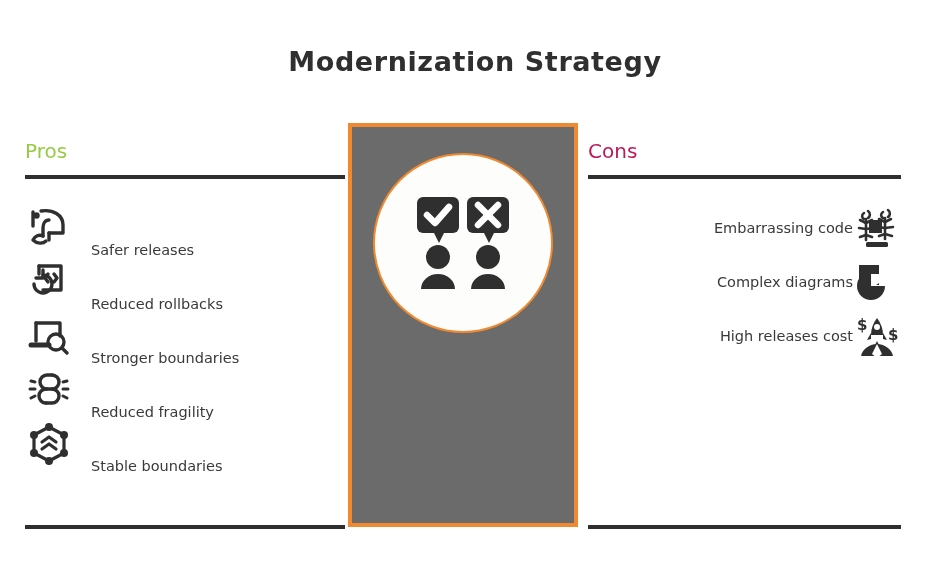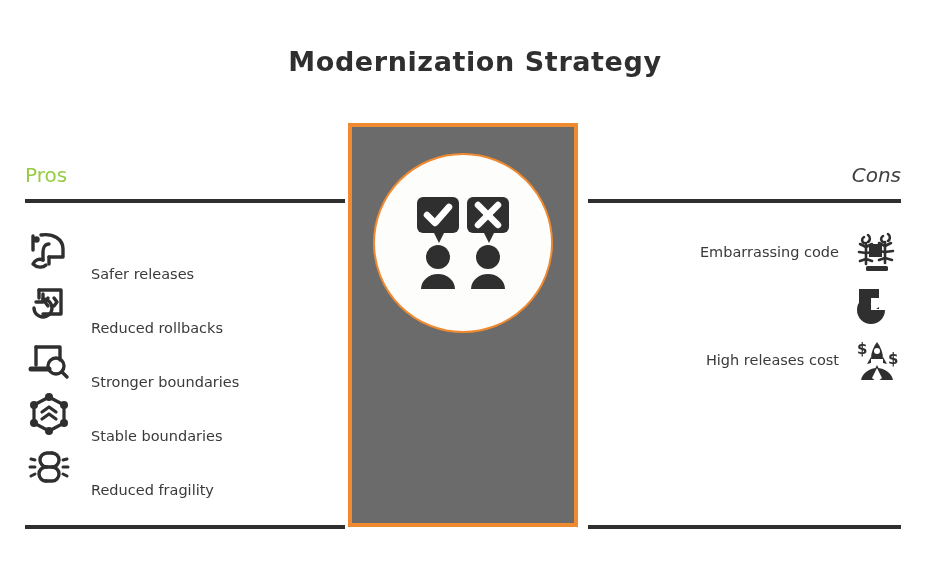--- a/index.html
+++ b/index.html
@@ -53,33 +53,33 @@
     box-sizing: border-box;
     display: flex;
     align-items: center;
     justify-content: center;
   }
   .center-circle svg { display: block; }
 
   
   .col {
     position: absolute;
-    top: 163px;
+    top: 139px;
   }
   .col-left  { left: 25px;  width: 320px; }
   .col-right { left: 588px; width: 313px; }
 
   .col-heading {
     font-family: "DejaVu Sans", sans-serif;
     font-size: 20px;
     line-height: 24px;
     height: 26px;
   }
   .col-left .col-heading  { color: #96cc43; text-align: left; }
-  .col-right .col-heading { color: #404040; text-align: right; font-style: italic; }
+  .col-right .col-heading { color: #be185d; text-align: left; }
 
   .divider {
     height: 4px;
     background: #2f2f2f;
     margin-top: 10px;
   }
 
   .items {
     margin-top: 22px;
   }
@@ -100,21 +100,21 @@
   }
   .item-icon svg { display: block; }
 
   .item-label {
     font-family: "DejaVu Sans", sans-serif;
     font-size: 14.5px;
     color: #3a3a3a;
     white-space: nowrap;
   }
   .col-left .item-label  { margin-left: 18px; margin-top: 43px; }
-  .col-right .item-label { margin-right: 14px; text-align: right; }
+  .col-right .item-label { text-align: right; }
 
   .divider-bottom {
     position: absolute;
     top: 525px;
     height: 4px;
     background: #2f2f2f;
   }
   .divider-bottom.left  { left: 25px;  width: 320px; }
   .divider-bottom.right { left: 588px; width: 313px; }
 </style>
@@ -190,62 +190,62 @@
       <span class="item-icon">
         <svg width="44" height="44" viewBox="0 0 44 44" xmlns="http://www.w3.org/2000/svg" fill="none" stroke="#2f2f2f" stroke-width="3.4" stroke-linecap="round" stroke-linejoin="round">
           <path d="M9 9 L33 9 L33 22"></path>
           <path d="M9 9 L9 27"></path>
           <path d="M4 31 L22 31" stroke-width="5"></path>
           <circle cx="29" cy="28" r="8"></circle>
           <path d="M35 34 L40 39"></path>
         </svg>
       </span>
       <span class="item-label">Stronger boundaries</span>
-    </div>
-
-    <div class="item">
-      <span class="item-icon">
-        <svg width="44" height="44" viewBox="0 0 44 44" xmlns="http://www.w3.org/2000/svg">
-          <g fill="none" stroke="#2f2f2f" stroke-width="3.2" stroke-linejoin="round">
-            <path d="M22 5 L37 13 L37 31 L22 39 L7 31 L7 13 Z"></path>
-          </g>
-          <g fill="none" stroke="#2f2f2f" stroke-width="3.2" stroke-linecap="round" stroke-linejoin="round">
-            <path d="M15 20 L22 15 L29 20"></path>
-            <path d="M15 27 L22 22 L29 27"></path>
-          </g>
-          <g fill="#2f2f2f">
-            <circle cx="22" cy="5" r="4"></circle>
-            <circle cx="37" cy="13" r="4"></circle>
-            <circle cx="37" cy="31" r="4"></circle>
-            <circle cx="22" cy="39" r="4"></circle>
-            <circle cx="7" cy="31" r="4"></circle>
-            <circle cx="7" cy="13" r="4"></circle>
-          </g>
-        </svg>
-      </span>
-      <span class="item-label">Stable boundaries</span>
     </div>
 
     <div class="item">
       <span class="item-icon">
         <svg width="44" height="44" viewBox="0 0 44 44" xmlns="http://www.w3.org/2000/svg" fill="none" stroke="#2f2f2f" stroke-width="3.4" stroke-linecap="round" stroke-linejoin="round">
           <path d="M25 7 a7 7 0 0 1 0 14 L19 21 a7 7 0 0 0 0 14"></path>
           <path d="M25 7 L20 7 a7 7 0 0 0 0 14"></path>
           <path d="M19 35 L25 35 a7 7 0 0 0 0 -14"></path>
           <g stroke-width="3">
             <path d="M8 14 L4 13"></path>
               <path d="M8 21 L3 21"></path>
               <path d="M8 28 L4 30"></path>
             <path d="M36 14 L40 13"></path>
               <path d="M36 21 L41 21"></path>
               <path d="M36 28 L40 30"></path>
           </g>
         </svg>
       </span>
       <span class="item-label">Reduced fragility</span>
+    </div>
+
+    <div class="item">
+      <span class="item-icon">
+        <svg width="44" height="44" viewBox="0 0 44 44" xmlns="http://www.w3.org/2000/svg">
+          <g fill="none" stroke="#2f2f2f" stroke-width="3.2" stroke-linejoin="round">
+            <path d="M22 5 L37 13 L37 31 L22 39 L7 31 L7 13 Z"></path>
+          </g>
+          <g fill="none" stroke="#2f2f2f" stroke-width="3.2" stroke-linecap="round" stroke-linejoin="round">
+            <path d="M15 20 L22 15 L29 20"></path>
+            <path d="M15 27 L22 22 L29 27"></path>
+          </g>
+          <g fill="#2f2f2f">
+            <circle cx="22" cy="5" r="4"></circle>
+            <circle cx="37" cy="13" r="4"></circle>
+            <circle cx="37" cy="31" r="4"></circle>
+            <circle cx="22" cy="39" r="4"></circle>
+            <circle cx="7" cy="31" r="4"></circle>
+            <circle cx="7" cy="13" r="4"></circle>
+          </g>
+        </svg>
+      </span>
+      <span class="item-label">Stable boundaries</span>
     </div>
 
   </div>
 </div>
 
 <div class="col col-right">
   <div class="col-heading">Cons</div>
   <div class="divider"></div>
   <div class="items">
 
@@ -273,20 +273,21 @@
             <path d="M30 28 L24 30"></path>
               <path d="M30 28 L37 30"></path>
           </g>
           <rect x="14" y="14" width="13" height="13" fill="#2f2f2f"></rect>
           <rect x="11" y="36" width="22" height="5" rx="1.5" fill="#2f2f2f"></rect>
         </svg>
       </span>
     </div>
 
     <div class="item">
+      <span class="item-label">Complex diagrams</span>
       <span class="item-icon">
         <svg width="44" height="44" viewBox="0 0 44 44" xmlns="http://www.w3.org/2000/svg">
           <rect x="4" y="5" width="20" height="20" fill="#2f2f2f"></rect>
           <path d="M26 20 a14 14 0 1 1 -14 -14 L12 20 Z" fill="#2f2f2f" transform="translate(4,6)"></path>
           <path d="M16 26 L16 14 L28 14 A12 12 0 0 1 16 26 Z" fill="#ffffff"></path>
           <path d="M28 26 a12 12 0 0 1 -12 12 a12 12 0 0 1 -12 -12 a12 12 0 0 1 12 -12 L16 26 Z" fill="#2f2f2f" transform="translate(0,-12)" opacity="0"></path>
         </svg>
       </span>
     </div>
 

